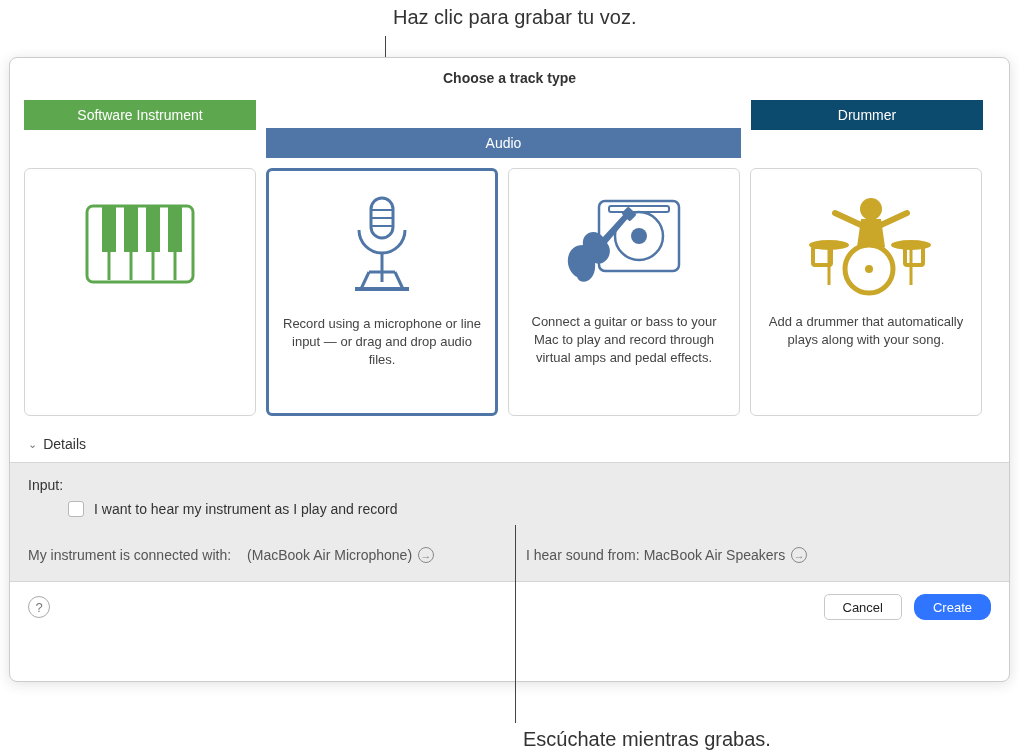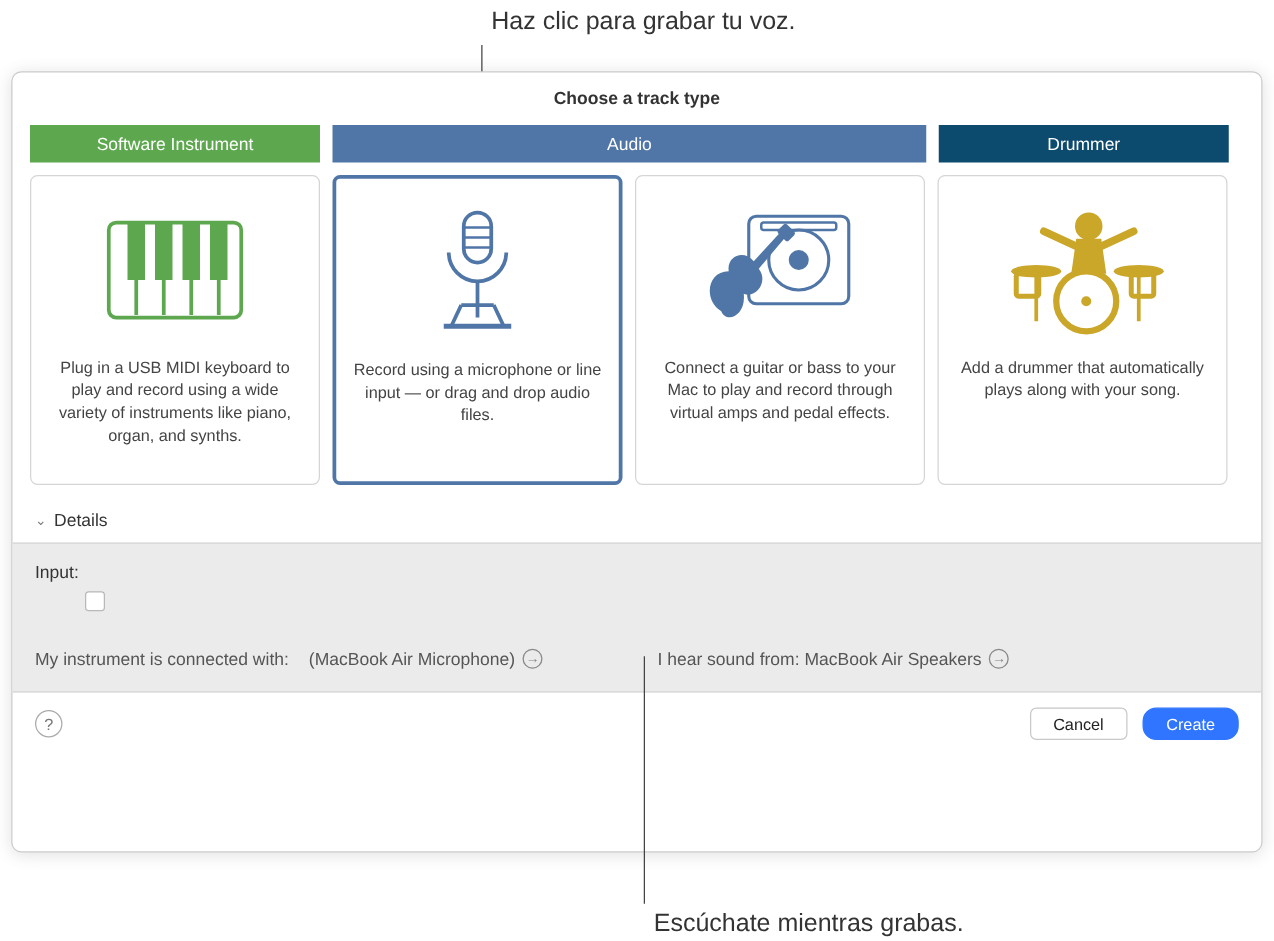--- a/index.html
+++ b/index.html
@@ -70,21 +70,21 @@
       height: 30px;
       display: flex;
       align-items: center;
       justify-content: center;
       border-radius: 0;
       font-weight: 400;
       color: #fff;
       font-size: 14px;
     }
     .tab-green { background: #5da84e; width: 232px; }
-    .tab-blue { background: #4f76a6; width: 475px; }
+    .tab-blue { background: #4f76a6; width: 475px; margin-top: 28px; }
     .tab-yellow { background: #0c4a6e; width: 232px; }
     .cards {
       display: flex;
       gap: 10px;
       padding: 10px 14px 0;
     }
     .card {
       border: 1px solid #d5d5d5;
       border-radius: 6px;
       width: 232px;
@@ -214,21 +214,20 @@
           <line x1="24" y1="4" x2="24" y2="76" stroke="#5da84e" stroke-width="3"></line>
           <line x1="46" y1="4" x2="46" y2="76" stroke="#5da84e" stroke-width="3"></line>
           <line x1="68" y1="4" x2="68" y2="76" stroke="#5da84e" stroke-width="3"></line>
           <line x1="90" y1="4" x2="90" y2="76" stroke="#5da84e" stroke-width="3"></line>
           <rect x="17" y="2" width="14" height="46" fill="#5da84e"></rect>
           <rect x="39" y="2" width="14" height="46" fill="#5da84e"></rect>
           <rect x="61" y="2" width="14" height="46" fill="#5da84e"></rect>
           <rect x="83" y="2" width="14" height="46" fill="#5da84e"></rect>
         </svg>
       </div>
-      <div class="card-desc">Plug in a USB MIDI keyboard to play and record using a wide variety of instruments like piano, organ, and synths.</div>
     </div>
 
     <div class="card selected">
       <div class="card-icon">
         <svg width="90" height="105" viewBox="0 0 90 105">
           <rect x="34" y="4" width="22" height="40" rx="11" fill="none" stroke="#4f76a6" stroke-width="3"></rect>
           <line x1="34" y1="16" x2="56" y2="16" stroke="#4f76a6" stroke-width="2"></line>
           <line x1="34" y1="24" x2="56" y2="24" stroke="#4f76a6" stroke-width="2"></line>
           <line x1="34" y1="32" x2="56" y2="32" stroke="#4f76a6" stroke-width="2"></line>
           <path d="M22 36 A23 23 0 0 0 68 36" fill="none" stroke="#4f76a6" stroke-width="3"></path>
@@ -281,20 +280,21 @@
 
   <div class="disclosure">
     <span class="chevron">⌄</span>
     <span>Details</span>
   </div>
 
   <div class="details-panel">
     <div class="d-row-top">Input:</div>
     <div class="d-row">
       <span class="checkbox-box"></span>
+      <span class="checkbox-label">I want to hear my instrument as I play and record</span>
     </div>
     <div class="d-row-bottom">
       <div style="width:498px; display:flex; align-items:center;">
         <span>My instrument is connected with: </span>
         <span style="margin-left:16px;">(MacBook Air Microphone)</span>
         <span class="circ-arrow">→</span>
       </div>
       <div style="display:flex; align-items:center;">
         <span>I hear sound from: </span>
         <span style="margin-left:4px;">MacBook Air Speakers</span>

